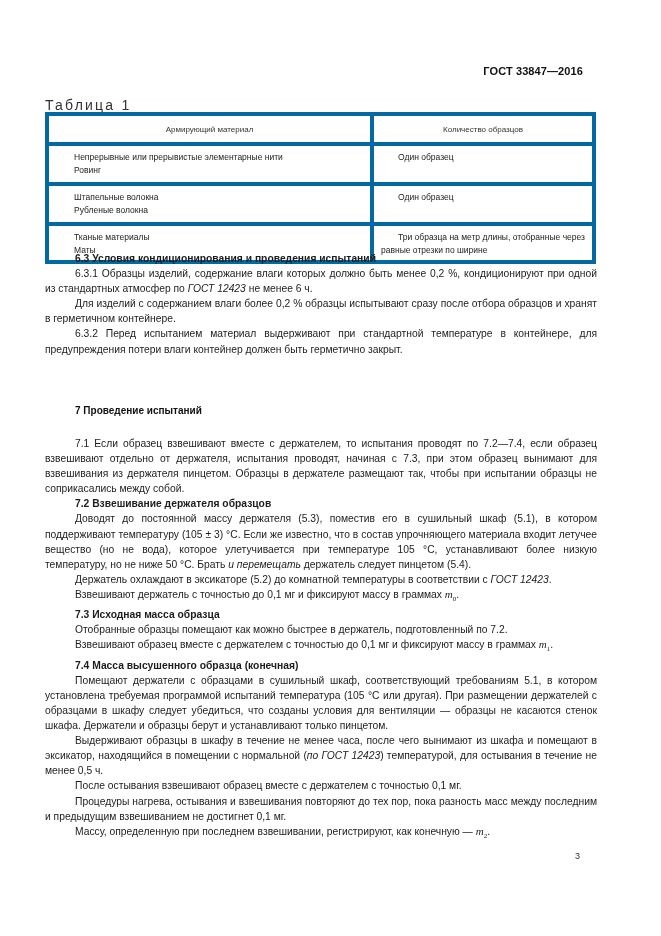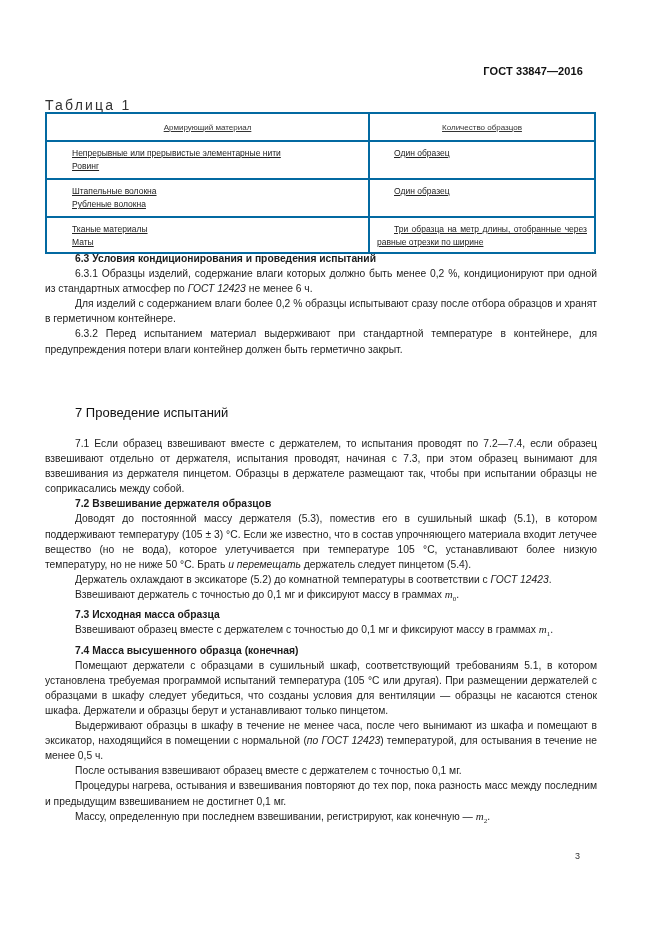--- a/index.html
+++ b/index.html
@@ -13,42 +13,42 @@
     }
     .table-caption {
       position: absolute; top: 97px; left: 45px;
       font-size: 14px; letter-spacing: 2.2px; color: #333;
     }
     table.tbl {
       position: absolute; top: 112px; left: 45px; width: 551px;
       border-collapse: collapse; font-size: 8.5px; color: #222;
     }
     table.tbl td, table.tbl th {
-      border: 2px solid #0369a1; vertical-align: top; padding: 0; text-decoration: underline;
+      border: 4px solid #0369a1; vertical-align: top; padding: 0;
     }
     table.tbl th {
       font-weight: normal; height: 26px; vertical-align: middle; text-align: center;
       border-bottom: 1.6px solid #111; color: #333; font-size: 8px;
     }
     table.tbl td.c1 { width: 274px; padding: 3px 22px 3px 25px; line-height: 13px; }
     table.tbl td.c2 { padding: 3px 7px 3px 7px; line-height: 13px; margin-left: 16px; }
     table.tbl td.c2 .ind { text-indent: 17px; text-align: justify; }
     table.tbl tr.r1 td { height: 28px; padding-top: 5px; }
     table.tbl tr.r2 td { height: 28px; padding-top: 5px; }
     table.tbl tr.r3 td { height: 24px; padding-top: 5px; }
 
     .body-text {
       position: absolute; left: 45px; width: 552px;
       font-size: 10.3px; line-height: 15.1px; color: #1c1c1c;
     }
     .body-text p { margin: 0; text-align: justify; text-indent: 30px; }
     .body-text p.sub { text-indent: 30px; font-weight: bold; }
     .sec-title {
       position: absolute; left: 75px; top: 405px;
-      font-size: 13px; font-weight: normal; color: #111;
+      font-size: 10px; font-weight: bold; color: #111;
     }
     i.gost { font-style: italic; }
     .m { font-style: italic; font-family: "Liberation Serif", serif; font-size: 11px; }
     .m sub { font-size: 7px; font-style: normal; }
     .page-num {
       position: absolute; top: 851px; left: 575px; font-size: 9px; color: #333;
     }
   </style>
 </head>
 <body>
@@ -102,20 +102,21 @@
 
 <div class="sec-title">7  Проведение испытаний</div>
 
 <div class="body-text" style="top:436px;">
   <p>7.1  Если образец взвешивают вместе с держателем, то испытания проводят по 7.2—7.4, если образец взвешивают отдельно от держателя, испытания проводят, начиная с 7.3, при этом образец вынимают для взвешивания из держателя пинцетом. Образцы в держателе размещают так, чтобы при испытании образцы не соприкасались между собой.</p>
   <p class="sub">7.2  Взвешивание держателя образцов</p>
   <p><span>Доводят до постоянной массу держателя (5.3), поместив его в сушильный шкаф (5.1), в котором поддерживают температуру (105 ± 3) °С. Если же известно, что в состав упрочняющего материала входит летучее вещество (но не вода), которое улетучивается при температуре 105 °С, устанавливают более низкую температуру, но не ниже 50 °С. Брать </span><i>и перемещать</i><span> держатель следует пинцетом (5.4).</span></p>
   <p><span>Держатель охлаждают в эксикаторе (5.2) до комнатной температуры в соответствии с </span><i class="gost">ГОСТ 12423</i><span>.</span></p>
   <p><span>Взвешивают держатель с точностью до 0,1 мг и фиксируют массу в граммах </span><span class="m"><span>m</span><sub>0</sub></span><span>.</span></p>
   <p class="sub">7.3  Исходная масса образца</p>
+  <p>Отобранные образцы помещают как можно быстрее в держатель, подготовленный по 7.2.</p>
   <p><span>Взвешивают образец вместе с держателем с точностью до 0,1 мг и фиксируют массу в граммах </span><span class="m"><span>m</span><sub>1</sub></span><span>.</span></p>
   <p class="sub">7.4  Масса высушенного образца (конечная)</p>
   <p>Помещают держатели с образцами в сушильный шкаф, соответствующий требованиям 5.1, в котором установлена требуемая программой испытаний температура (105 °С или другая). При размещении держателей с образцами в шкафу следует убедиться, что созданы условия для вентиляции — образцы не касаются стенок шкафа. Держатели и образцы берут и устанавливают только пинцетом.</p>
   <p><span>Выдерживают образцы в шкафу в течение не менее часа, после чего вынимают из шкафа и помещают в эксикатор, находящийся в помещении с нормальной (</span><i class="gost">по ГОСТ 12423</i><span>) температурой, для остывания в течение не менее 0,5 ч.</span></p>
   <p>После остывания взвешивают образец вместе с держателем с точностью 0,1 мг.</p>
   <p>Процедуры нагрева, остывания и взвешивания повторяют до тех пор, пока разность масс между последним и предыдущим взвешиванием не достигнет 0,1 мг.</p>
   <p><span>Массу, определенную при последнем взвешивании, регистрируют, как конечную — </span><span class="m"><span>m</span><sub>2</sub></span><span>.</span></p>
 </div>
 
 <div class="page-num">3</div>

